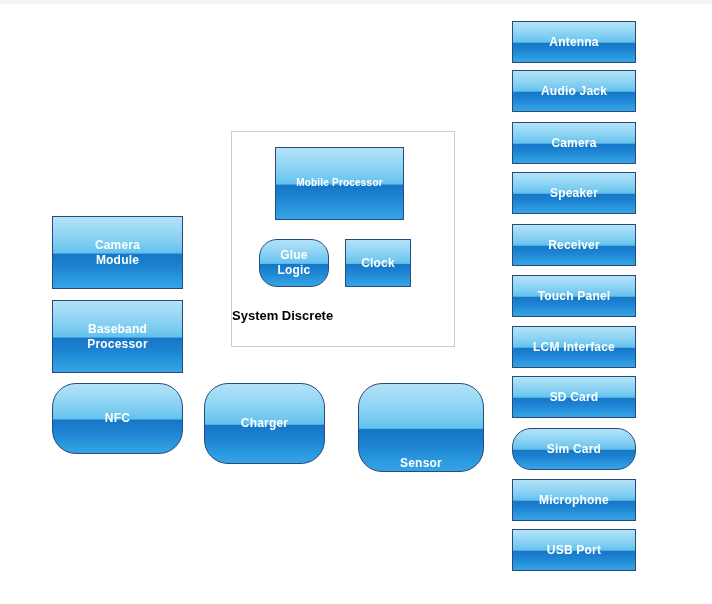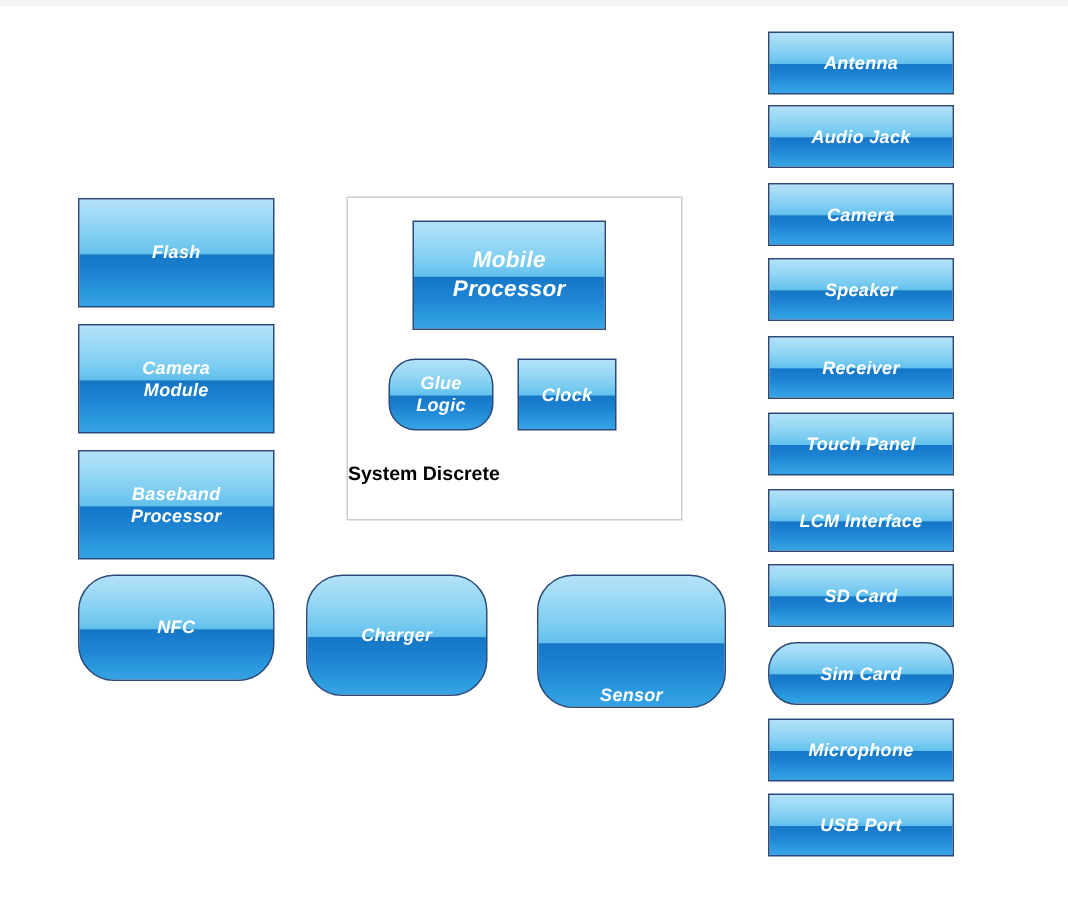--- a/index.html
+++ b/index.html
@@ -55,31 +55,30 @@
     font-weight: bold;
     text-align: center;
     line-height: 1.25;
     letter-spacing: 0.2px;
     -webkit-font-smoothing: none;
   }
   .blk .lbl {
     display: block;
     width: 100%;
     white-space: pre-line;
-    font-style: italic;
   }
 
   
   .blk.left  { font-size: 12px; }
   
   .blk.bot   { font-size: 12px; border-radius: 24px; }
   
   .blk.right { font-size: 12px; }
   
-  .blk.mp    { font-size: 15px; }
+  .blk.mp    { font-size: 10px; }
 
   
   #system-discrete-group {
     position: absolute;
     box-sizing: border-box;
     left: 231px;
     top: 131px;
     width: 224px;
     height: 216px;
     border: 1px solid #cccccc;
@@ -108,23 +107,20 @@
 
   <div id="system-discrete-group">
     <div id="system-discrete-label">System Discrete</div>
   </div>
   <div id="system-discrete-blocks"></div>
 
   <div id="bottom-row"></div>
 
   <div id="right-column"></div>
 
-<div class="blk left" style="left: 52px; top: 132px; width: 131px; height: 73px;">
-      <span class="lbl">Flash</span>
-    </div>
     <div class="blk left" style="left: 52px; top: 216px; width: 131px; height: 73px;">
       <span class="lbl">Camera
 Module</span>
     </div>
     <div class="blk left" style="left: 52px; top: 300px; width: 131px; height: 73px;">
       <span class="lbl">Baseband
 Processor</span>
     </div>
     <div class="blk mp" style="left: 275px; top: 147px; width: 129px; height: 73px;">
       <span class="lbl">Mobile Processor</span>

